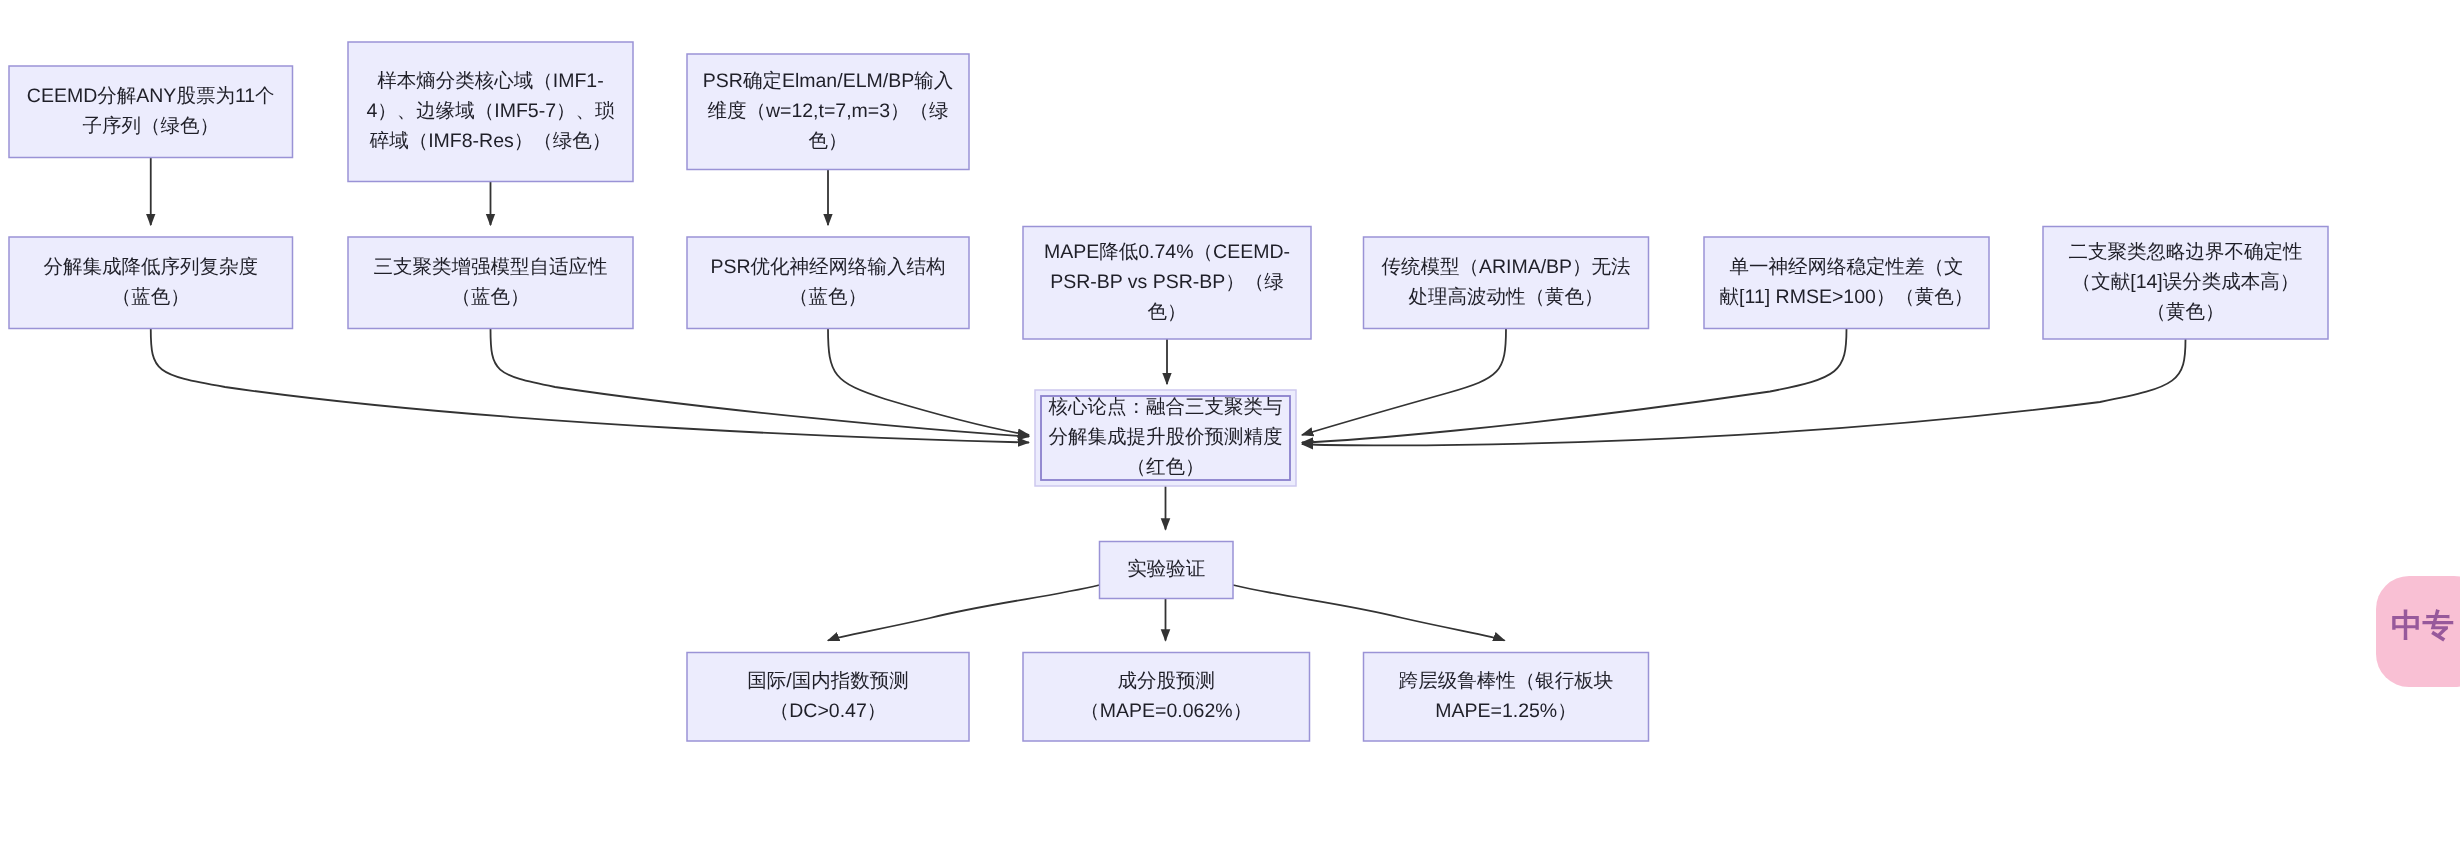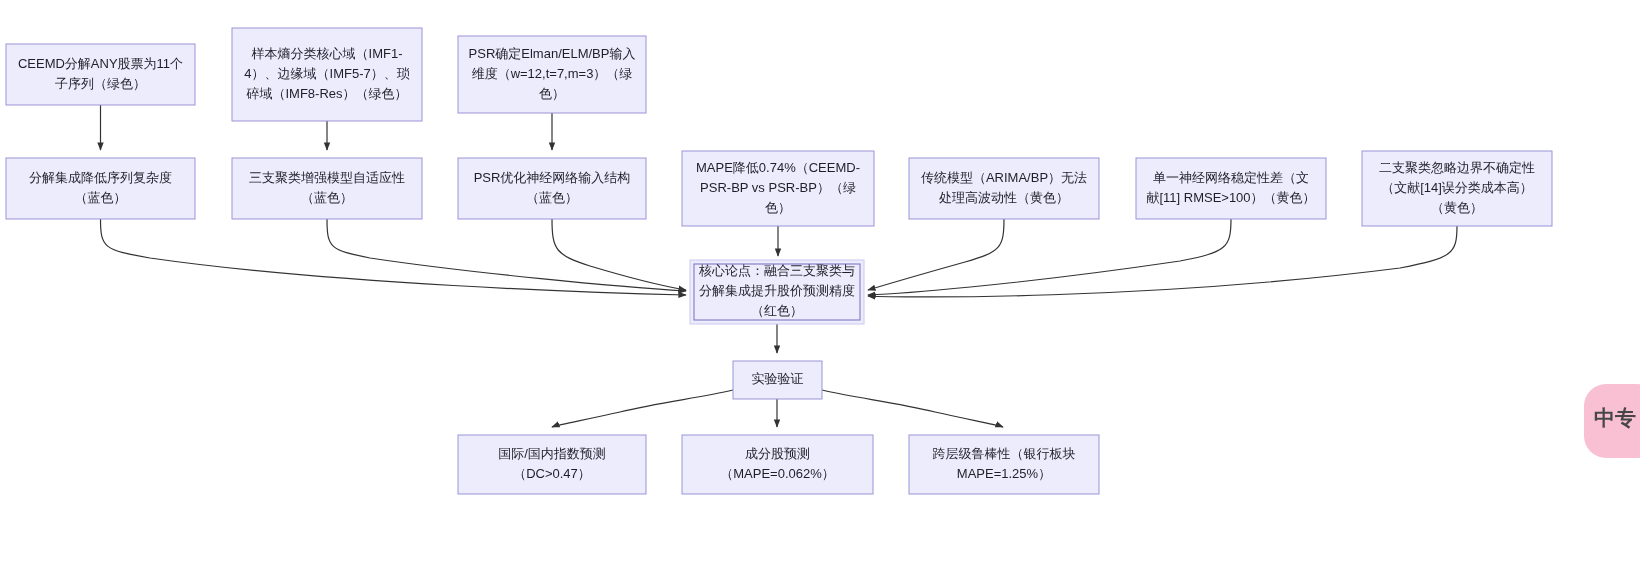--- a/index.html
+++ b/index.html
@@ -61,21 +61,21 @@
     height: 74px;
     border-radius: 22px;
     background: #f7a8c4;
     opacity: 0.72;
     display: flex;
     align-items: center;
     justify-content: center;
     overflow: hidden;
   }
   .watermark-text {
-    color: #000000;
+    color: #701a75;
     font-family: "Liberation Sans", "DejaVu Sans", sans-serif;
     font-size: 21px;
     font-weight: bold;
     line-height: 1.0;
     letter-spacing: 0px;
     transform: translate(-6px, -4px);
     text-align: center;
   }
 </style>
 </head>

